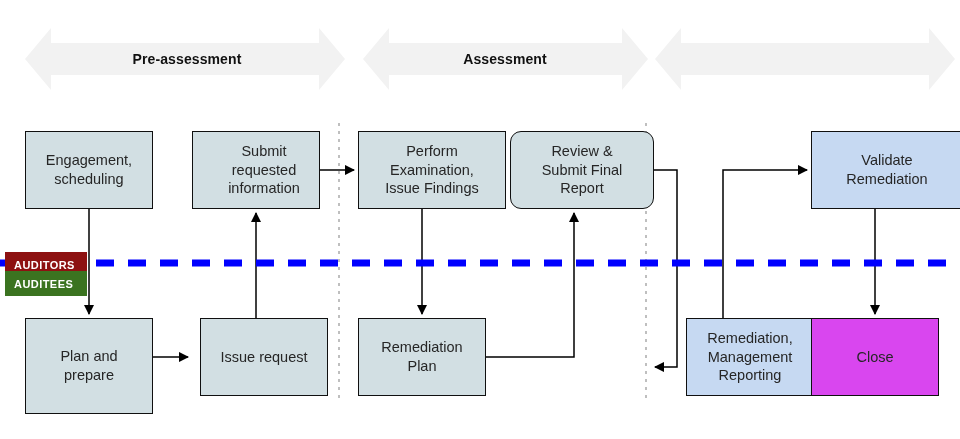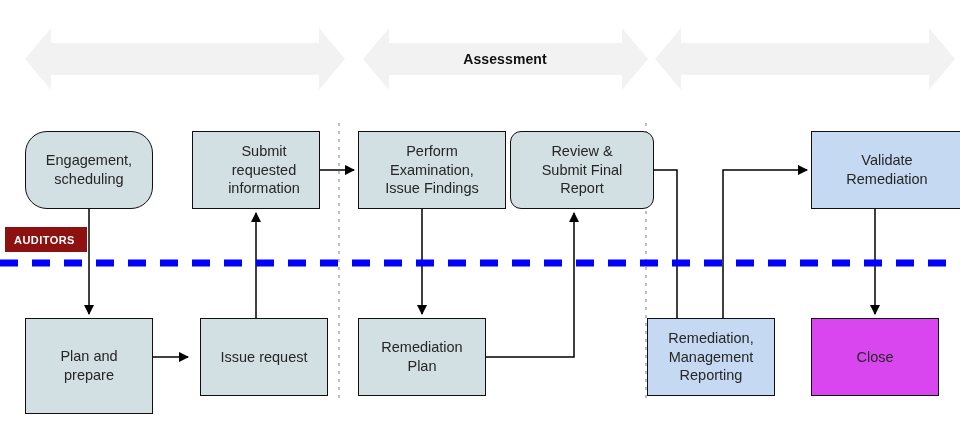--- a/index.html
+++ b/index.html
@@ -36,36 +36,37 @@
   .fill-blue{background:#c6d9f2;}
   .fill-green{background:#d946ef;}
 
   .lane-tag{
     position:absolute;z-index:6;
     box-sizing:border-box;
     display:flex;align-items:center;
     padding-left:9px;
     color:#ffffff;font-size:11px;font-weight:bold;letter-spacing:.45px;
   }
-  .tag-auditors{background:#8d1111;}
+  .tag-auditors{background:#8d1111;margin-top:25px;}
   .tag-auditees{background:#3b7320;}
 </style>
 </head>
 <body>
 
 <div id="canvas">
 
   <svg class="layer" id="arrows-layer" viewBox="0 0 960 439" preserveAspectRatio="none" aria-hidden="true">
     <g id="arrow-shapes">
         <polygon points="25,59 51,28 51,42.879999999999995 319,42.879999999999995 319,28 345,59 319,90 319,75.12 51,75.12 51,90" fill="#f2f2f2"></polygon>
         <polygon points="363,59 389,28 389,42.879999999999995 622,42.879999999999995 622,28 648,59 622,90 622,75.12 389,75.12 389,90" fill="#f2f2f2"></polygon>
         <polygon points="655,59 681,28 681,42.879999999999995 929,42.879999999999995 929,28 955,59 929,90 929,75.12 681,75.12 681,90" fill="#f2f2f2"></polygon>
       </g>
   </svg>
 
+  <div class="phase-label" style="left:187px;top:59px;">Pre-assessment</div>
   <div class="phase-label" style="left:505px;top:59px;">Assessment</div>
 
   <svg class="layer" id="connectors-layer" viewBox="0 0 960 439" preserveAspectRatio="none" aria-hidden="true">
     <defs>
       <marker id="ah" viewBox="0 0 10 10" refX="9" refY="5" markerWidth="7" markerHeight="7" orient="auto-start-reverse">
         <path d="M 0 0 L 10 5 L 0 10 z" fill="#000000"></path>
       </marker>
     </defs>
     <g id="separator-shapes">
         <line x1="339" y1="123" x2="339" y2="400" stroke="#bfbfbf" stroke-width="2" stroke-dasharray="3 5"></line>
@@ -84,23 +85,24 @@
       </g>
   </svg>
 
   <svg class="layer" id="divider-layer" viewBox="0 0 960 439" preserveAspectRatio="none" aria-hidden="true">
     <g id="divider-shape">
         <line x1="0" y1="263" x2="960" y2="263" stroke="#0000ff" stroke-width="7" stroke-dasharray="18 14"></line>
       </g>
   </svg>
 
   <div class="lane-tag tag-auditors" style="left:5px;top:227px;width:82px;height:25px;">AUDITORS</div>
+  <div class="lane-tag tag-auditees" style="left:5px;top:271px;width:82px;height:25px;">AUDITEES</div>
 
   <div id="nodes-host">
-      <div class="node fill-steel" style="left: 25px; top: 131px; width: 128px; height: 78px; border-radius: 22px;">
+      <div class="node fill-steel" style="left: 25px; top: 131px; width: 128px; height: 78px;">
         <span>Engagement,
 scheduling</span>
       </div>
       <div class="node fill-steel" style="left: 192px; top: 131px; width: 128px; height: 78px; padding-left: 20px;">
         <span>Submit
 requested
 information</span>
       </div>
       <div class="node fill-steel" style="left: 358px; top: 131px; width: 148px; height: 78px;">
         <span>Perform
@@ -120,21 +122,21 @@
         <span>Plan and
 prepare</span>
       </div>
       <div class="node fill-steel" style="left: 200px; top: 318px; width: 128px; height: 78px;">
         <span>Issue request</span>
       </div>
       <div class="node fill-steel" style="left: 358px; top: 318px; width: 128px; height: 78px;">
         <span>Remediation
 Plan</span>
       </div>
-      <div class="node fill-blue" style="left: 647px; top: 318px; width: 128px; height: 78px;">
+      <div class="node fill-blue" style="left: 686px; top: 318px; width: 128px; height: 78px;">
         <span>Remediation,
 Management
 Reporting</span>
       </div>
       <div class="node fill-green" style="left: 811px; top: 318px; width: 128px; height: 78px;">
         <span>Close</span>
       </div>
     </div>
 
 </div>

